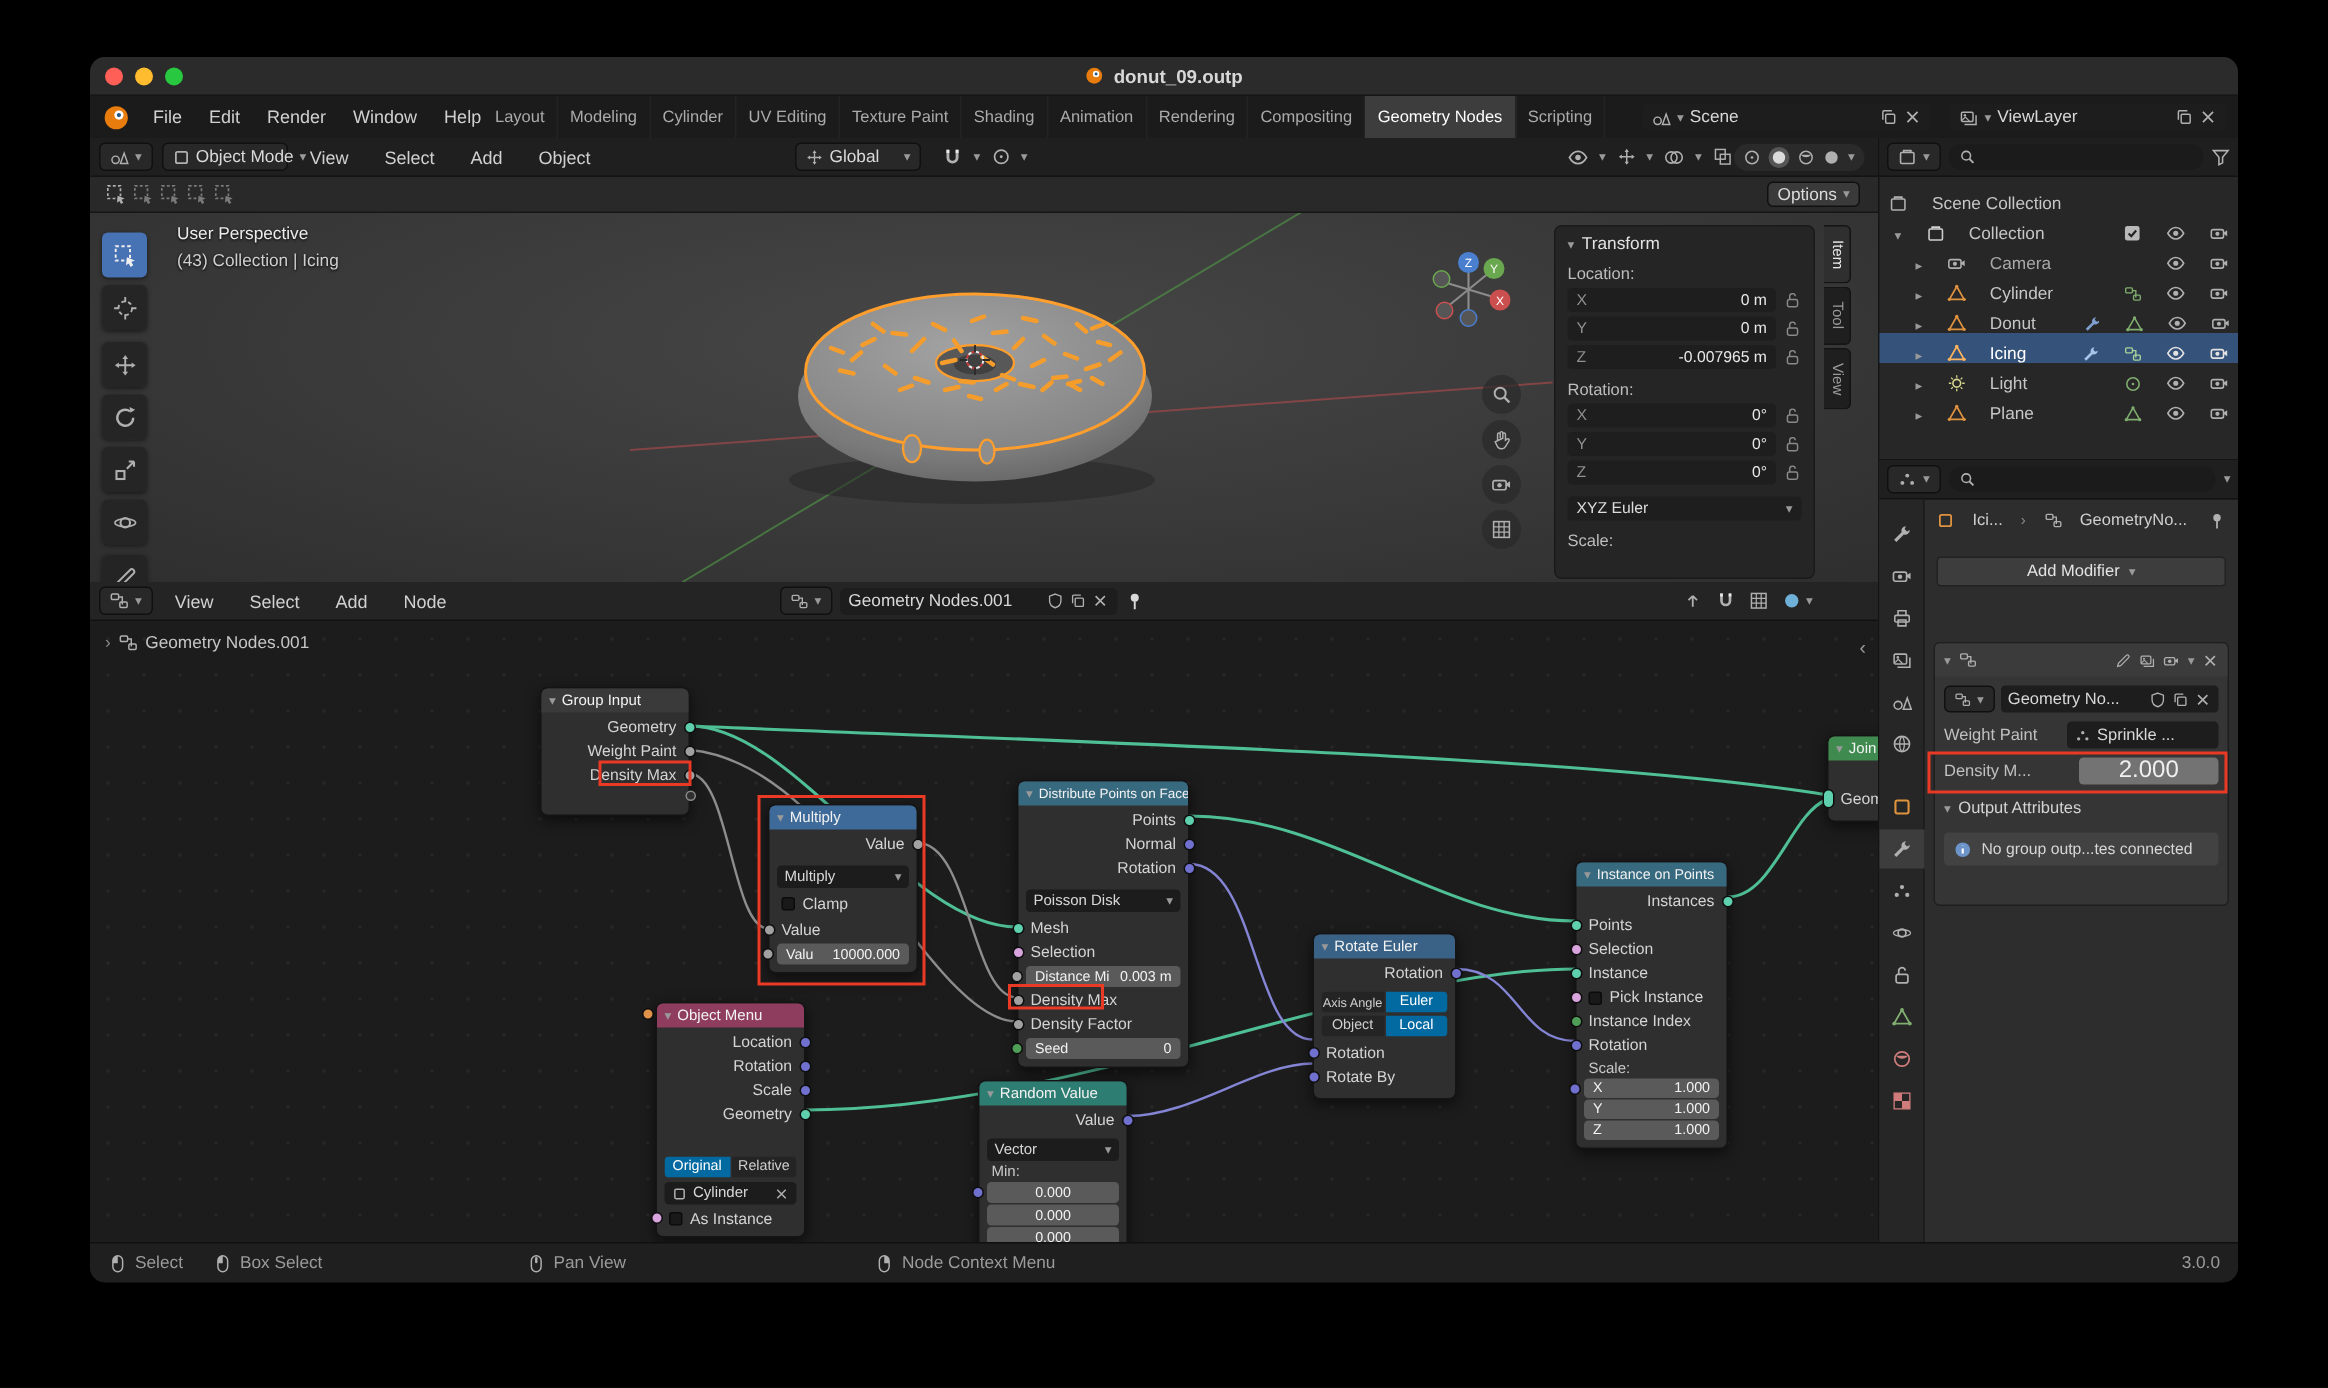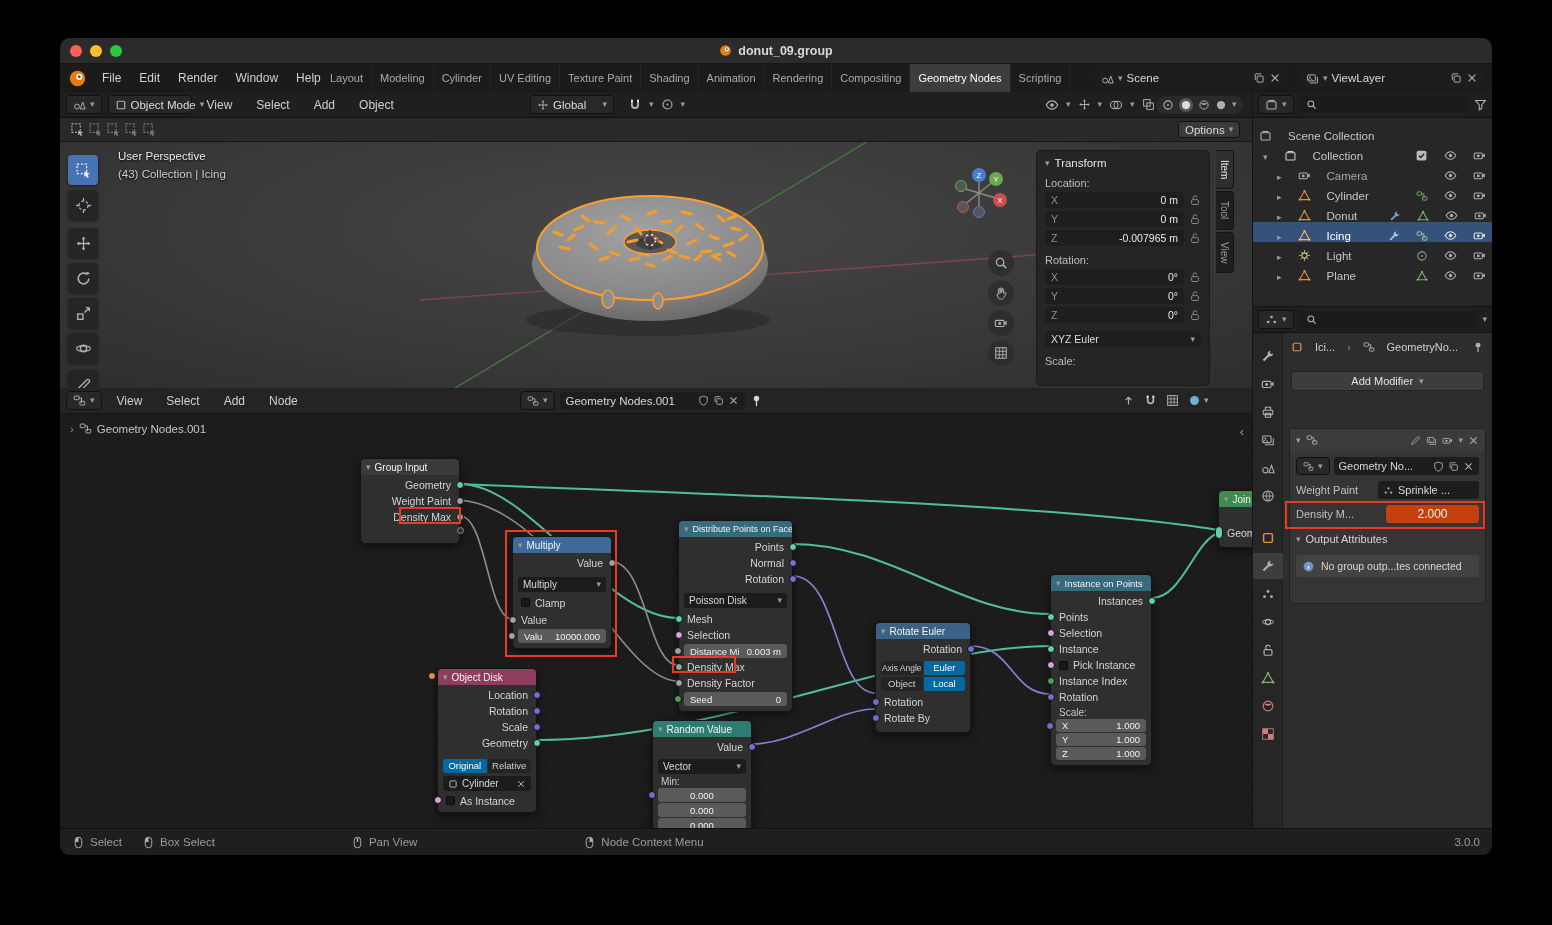--- a/index.html
+++ b/index.html
@@ -270,21 +270,21 @@
   <div class="titlebar">
     <div class="tl">
       <i style="background:#ff5f57"></i>
       <i style="background:#febc2e"></i>
       <i style="background:#28c840"></i>
     </div>
     <div class="title">
       <svg class="ic" width="13" height="13">
           <use href="#i-blender"></use>
         </svg>
-      <span>donut_09.group</span>
+      <span>donut_09.outp</span>
     </div>
   </div>
 
   <div class="menubar">
     <svg class="ic" width="19" height="19" style="margin-left:8px">
         <use href="#i-blender"></use>
       </svg>
     <div style="display:flex;margin-left:6px">
       <span class="mitem">File</span>
       <span class="mitem">Edit</span>
@@ -796,41 +796,41 @@
         <div class="nfield">
             <span>Seed</span>
             <span>0</span>
             <i class="sock in s-int" style="left:-10.5px;top:3px"></i>
           </div>
       </div>
 
       <div class="node" style="left:377px;top:254px;width:100px;padding-bottom:5px">
         <div class="nhead" style="background:#8f3d5e">
             <span class="arr">▾</span>
-            <span>Object Disk</span>
+            <span>Object Menu</span>
           </div>
         <div style="padding-top:2px">
           <div class="nrow out">
               <span>Location</span>
               <i class="sock out s-vec"></i>
             </div>
           <div class="nrow out">
               <span>Rotation</span>
               <i class="sock out s-vec"></i>
             </div>
           <div class="nrow out">
               <span>Scale</span>
               <i class="sock out s-vec"></i>
             </div>
           <div class="nrow out">
               <span>Geometry</span>
               <i class="sock out s-geo"></i>
             </div>
         </div>
-        <div class="nseg" style="margin-top:8px">
+        <div class="nseg" style="margin-top:20px">
           <span class="on">Original</span>
           <span>Relative</span>
         </div>
         <div class="ndrop" style="margin-top:3px;justify-content:flex-start;gap:4px">
           <svg class="ic" width="10" height="10">
               <use href="#i-objsq"></use>
             </svg>
           <span style="flex:1">Cylinder</span>
           <svg class="ic" width="10" height="10">
               <use href="#i-x"></use>
@@ -1264,21 +1264,21 @@
           <span class="plabel" style="width:76px">Weight Paint</span>
           <span class="pfield" style="flex:1">
             <svg class="ic" width="11" height="11">
                 <use href="#i-dots"></use>
               </svg>
             <span style="flex:1">Sprinkle ...</span>
           </span>
         </div>
         <div style="position:absolute;left:6px;top:76px;right:6px;display:flex;gap:14px;align-items:center">
           <span class="plabel" style="width:76px">Density M...</span>
-          <span style="flex:1;height:18px;background:#c2410c;border-radius:3px;display:flex;align-items:center;justify-content:center;font-size:12px;color:#f0f0f0">
+          <span style="flex:1;height:18px;background:#737373;border-radius:3px;display:flex;align-items:center;justify-content:center;font-size:16px;color:#f0f0f0">
               <span>2.000</span>
             </span>
         </div>
         <div style="position:absolute;left:6px;top:104px;display:flex;gap:5px;align-items:center">
           <span class="arr">▾</span>
           <span style="font-size:11px;color:#d4d4d4">Output Attributes</span>
         </div>
         <div style="position:absolute;left:6px;top:126px;right:6px;height:22px;background:#424242;border-radius:3px;display:flex;align-items:center;gap:6px;padding:0 6px">
           <svg class="ic" width="13" height="13">
               <use href="#i-info"></use>

